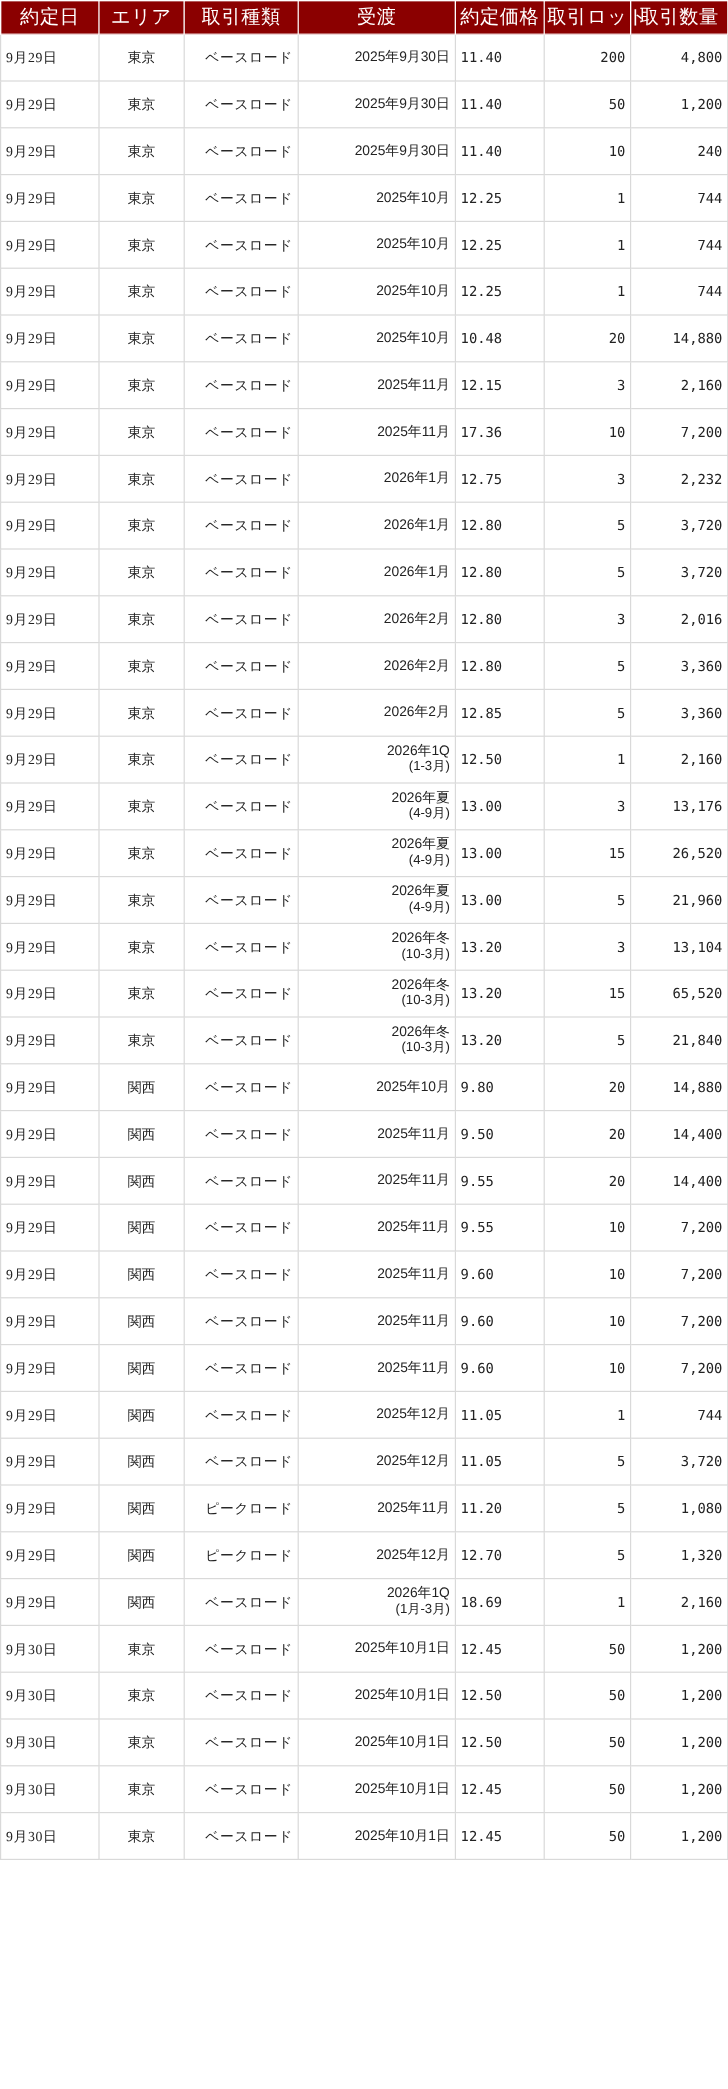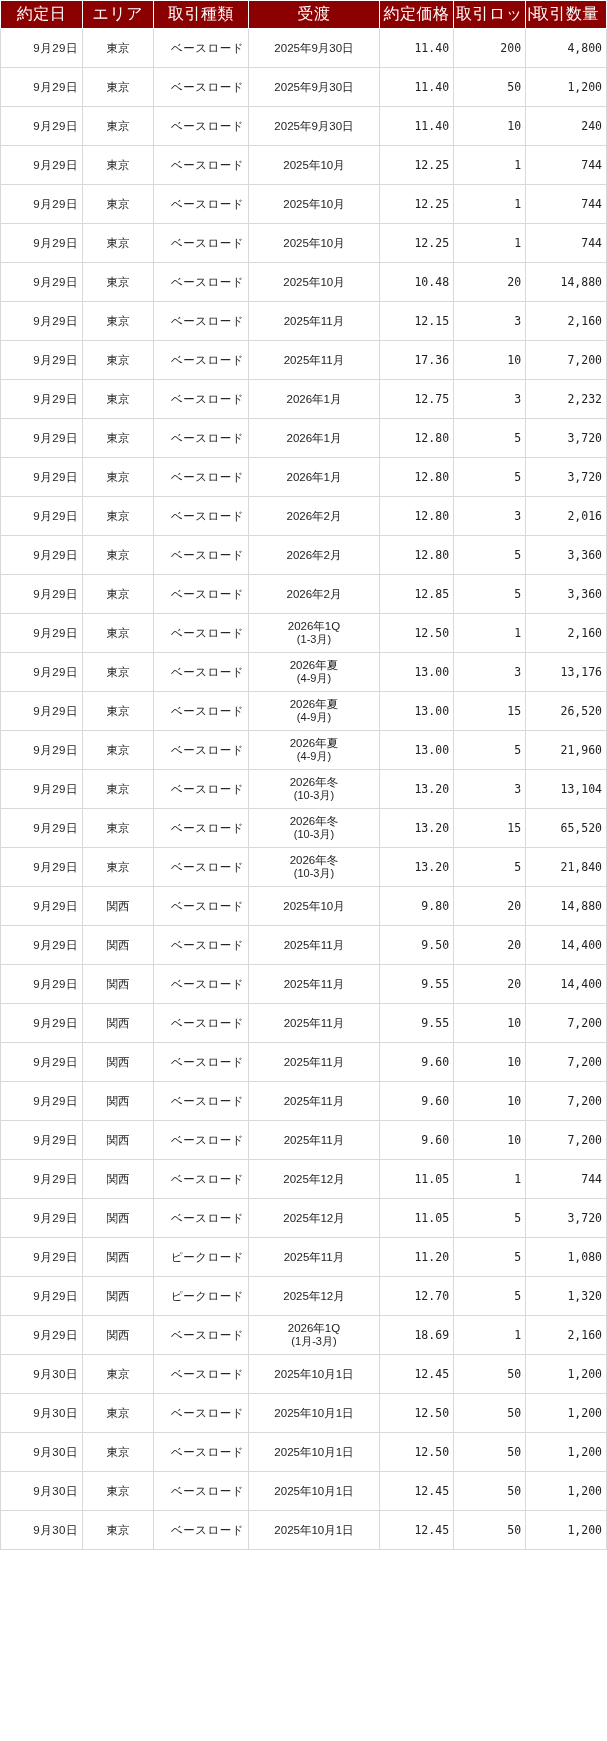--- a/index.html
+++ b/index.html
@@ -37,25 +37,25 @@
   }
   table.trade-table tbody td {
     border: 1px solid #d9d9d9;
     font-size: 11.5px;
     color: #222222;
     padding: 0 4px;
     height: 38px;
     white-space: nowrap;
     overflow: hidden;
   }
-  td.col-date { text-align: right; letter-spacing: 0.5px; }
+  td.col-date { text-align: left; letter-spacing: 0.5px; font-family: Liberation Serif, serif; }
   td.col-area { text-align: center; }
   td.col-type { text-align: right; color: #333333; letter-spacing: 0.5px; font-family: Liberation Mono, monospace; }
-  td.col-delivery { text-align: center; line-height: 1.25; }
-  td.col-price { text-align: right; font-family: "DejaVu Sans Mono", monospace; font-size: 11px; }
+  td.col-delivery { text-align: right; line-height: 1.25; }
+  td.col-price { text-align: left; font-family: "DejaVu Sans Mono", monospace; font-size: 11px; }
   td.col-lot { text-align: right; padding-right: 12px; font-family: "DejaVu Sans Mono", monospace; font-size: 11px; }
   td.col-qty { text-align: right; padding-right: 10px; font-family: "DejaVu Sans Mono", monospace; font-size: 11px; }
   .delivery-sub { display: block; font-size: 11px; }
 </style>
 </head>
 <body>
 
 <table class="trade-table">
   <colgroup>
     <col class="c0">

